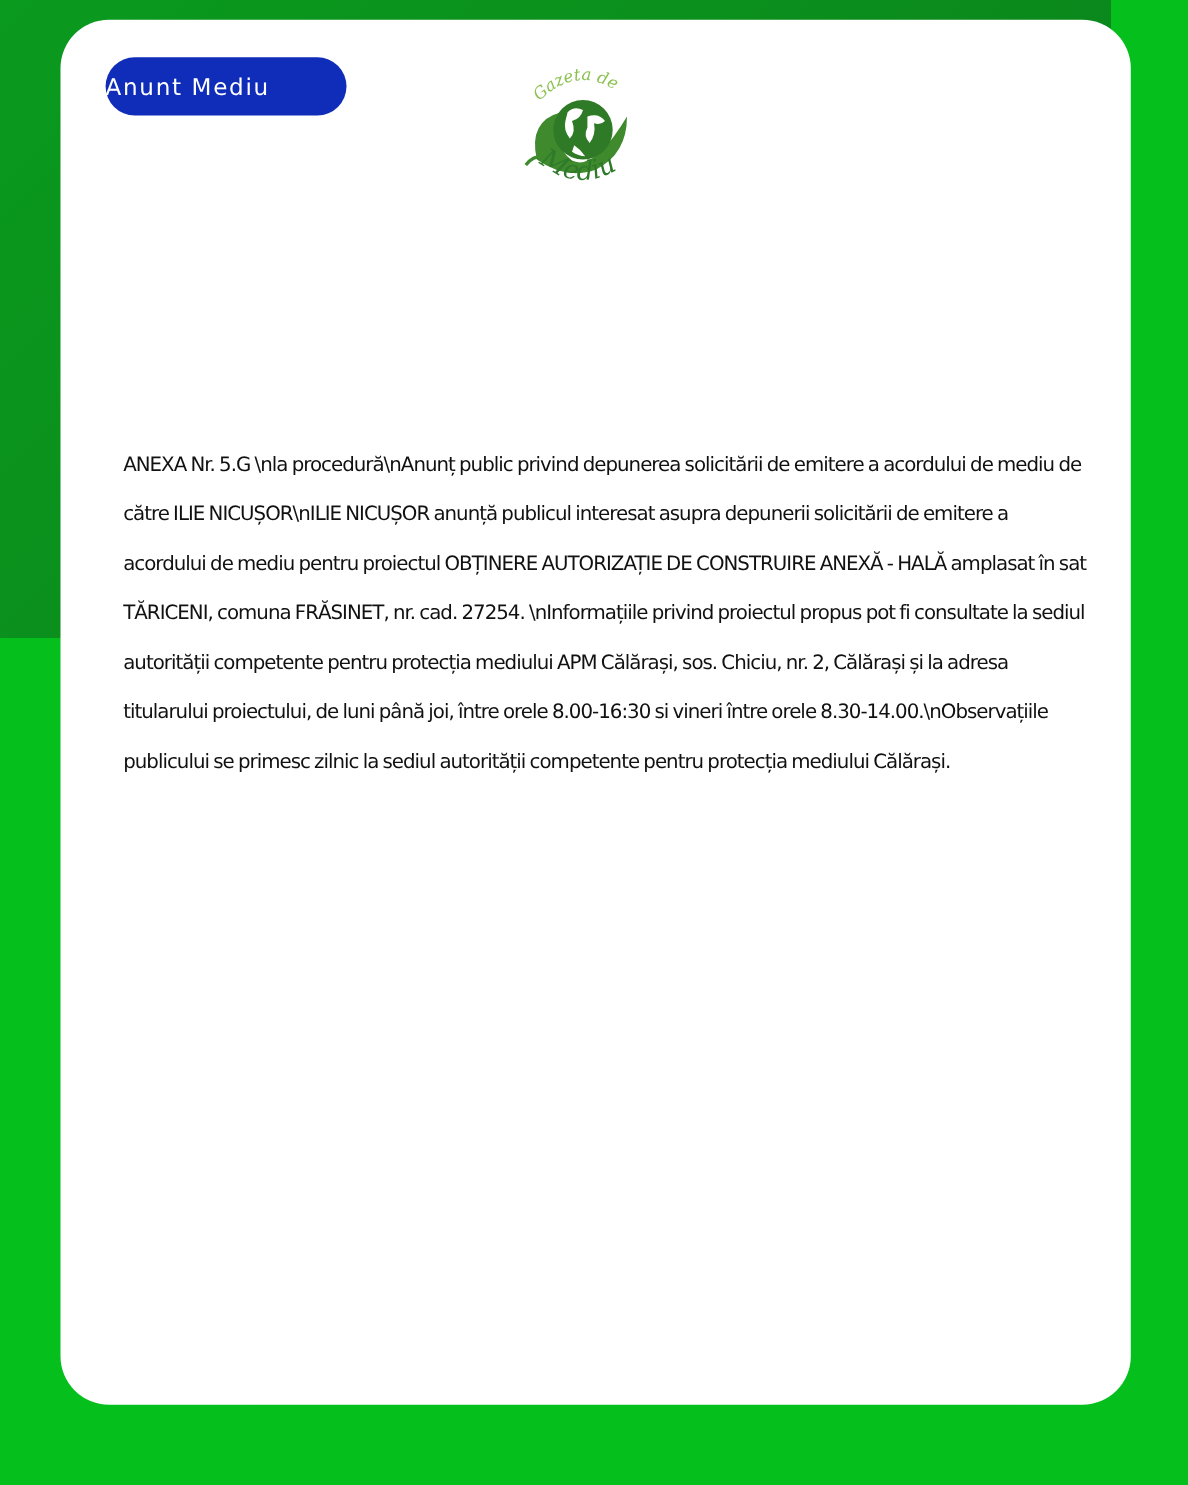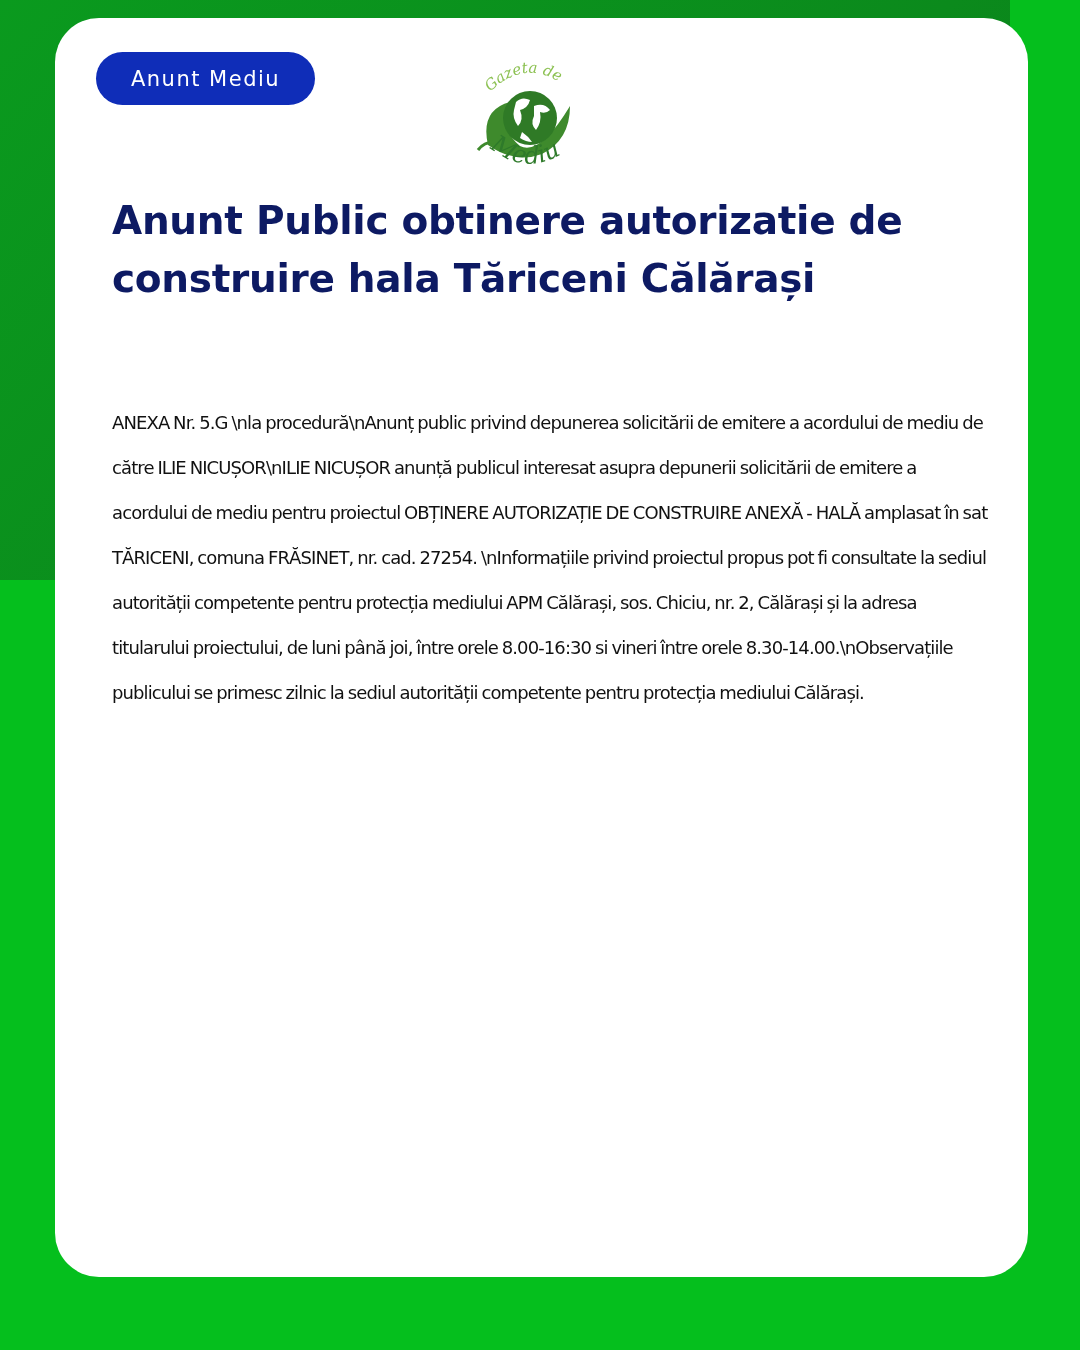--- a/index.html
+++ b/index.html
@@ -39,21 +39,20 @@
       width: 219px;
       height: 53px;
       border-radius: 27px;
       background: #0f2db8;
       color: #ffffff;
       font-family: "DejaVu Sans", sans-serif;
       font-size: 21px;
       letter-spacing: 1.5px;
       display: flex;
       align-items: center;
-      justify-content: center;
       box-sizing: border-box;
     }
     .logo {
       position: absolute;
       left: 415px;
       top: 32px;
       width: 110px;
       height: 125px;
     }
     .headline {
@@ -111,17 +110,16 @@
 
       <text font-family="DejaVu Serif, serif" font-size="15" fill="#8cc152" font-style="italic">
         <textPath href="#arcTop">Gazeta de</textPath>
       </text>
       <text font-family="DejaVu Serif, serif" font-size="24" fill="#2e7a2a" font-style="italic">
         <textPath href="#arcBottom" startOffset="8">Mediu</textPath>
       </text>
     </svg>
   </div>
 
-  <h1 class="headline">Anunt Public obtinere autorizatie de construire hala Tăriceni Călărași</h1>
 
   <p class="body-text">ANEXA Nr. 5.G \nla procedură\nAnunț public privind depunerea solicitării de emitere a acordului de mediu de către ILIE NICUȘOR\nILIE NICUȘOR anunță publicul interesat asupra depunerii solicitării de emitere a acordului de mediu pentru proiectul OBȚINERE AUTORIZAȚIE DE CONSTRUIRE ANEXĂ - HALĂ amplasat în sat TĂRICENI, comuna FRĂSINET, nr. cad. 27254. \nInformațiile privind proiectul propus pot fi consultate la sediul autorității competente pentru protecția mediului APM Călărași, sos. Chiciu, nr. 2, Călărași și la adresa titularului proiectului, de luni până joi, între orele 8.00-16:30 si vineri între orele 8.30-14.00.\nObservațiile publicului se primesc zilnic la sediul autorității competente pentru protecția mediului Călărași.</p>
 
 </div>
 
 </body></html>

